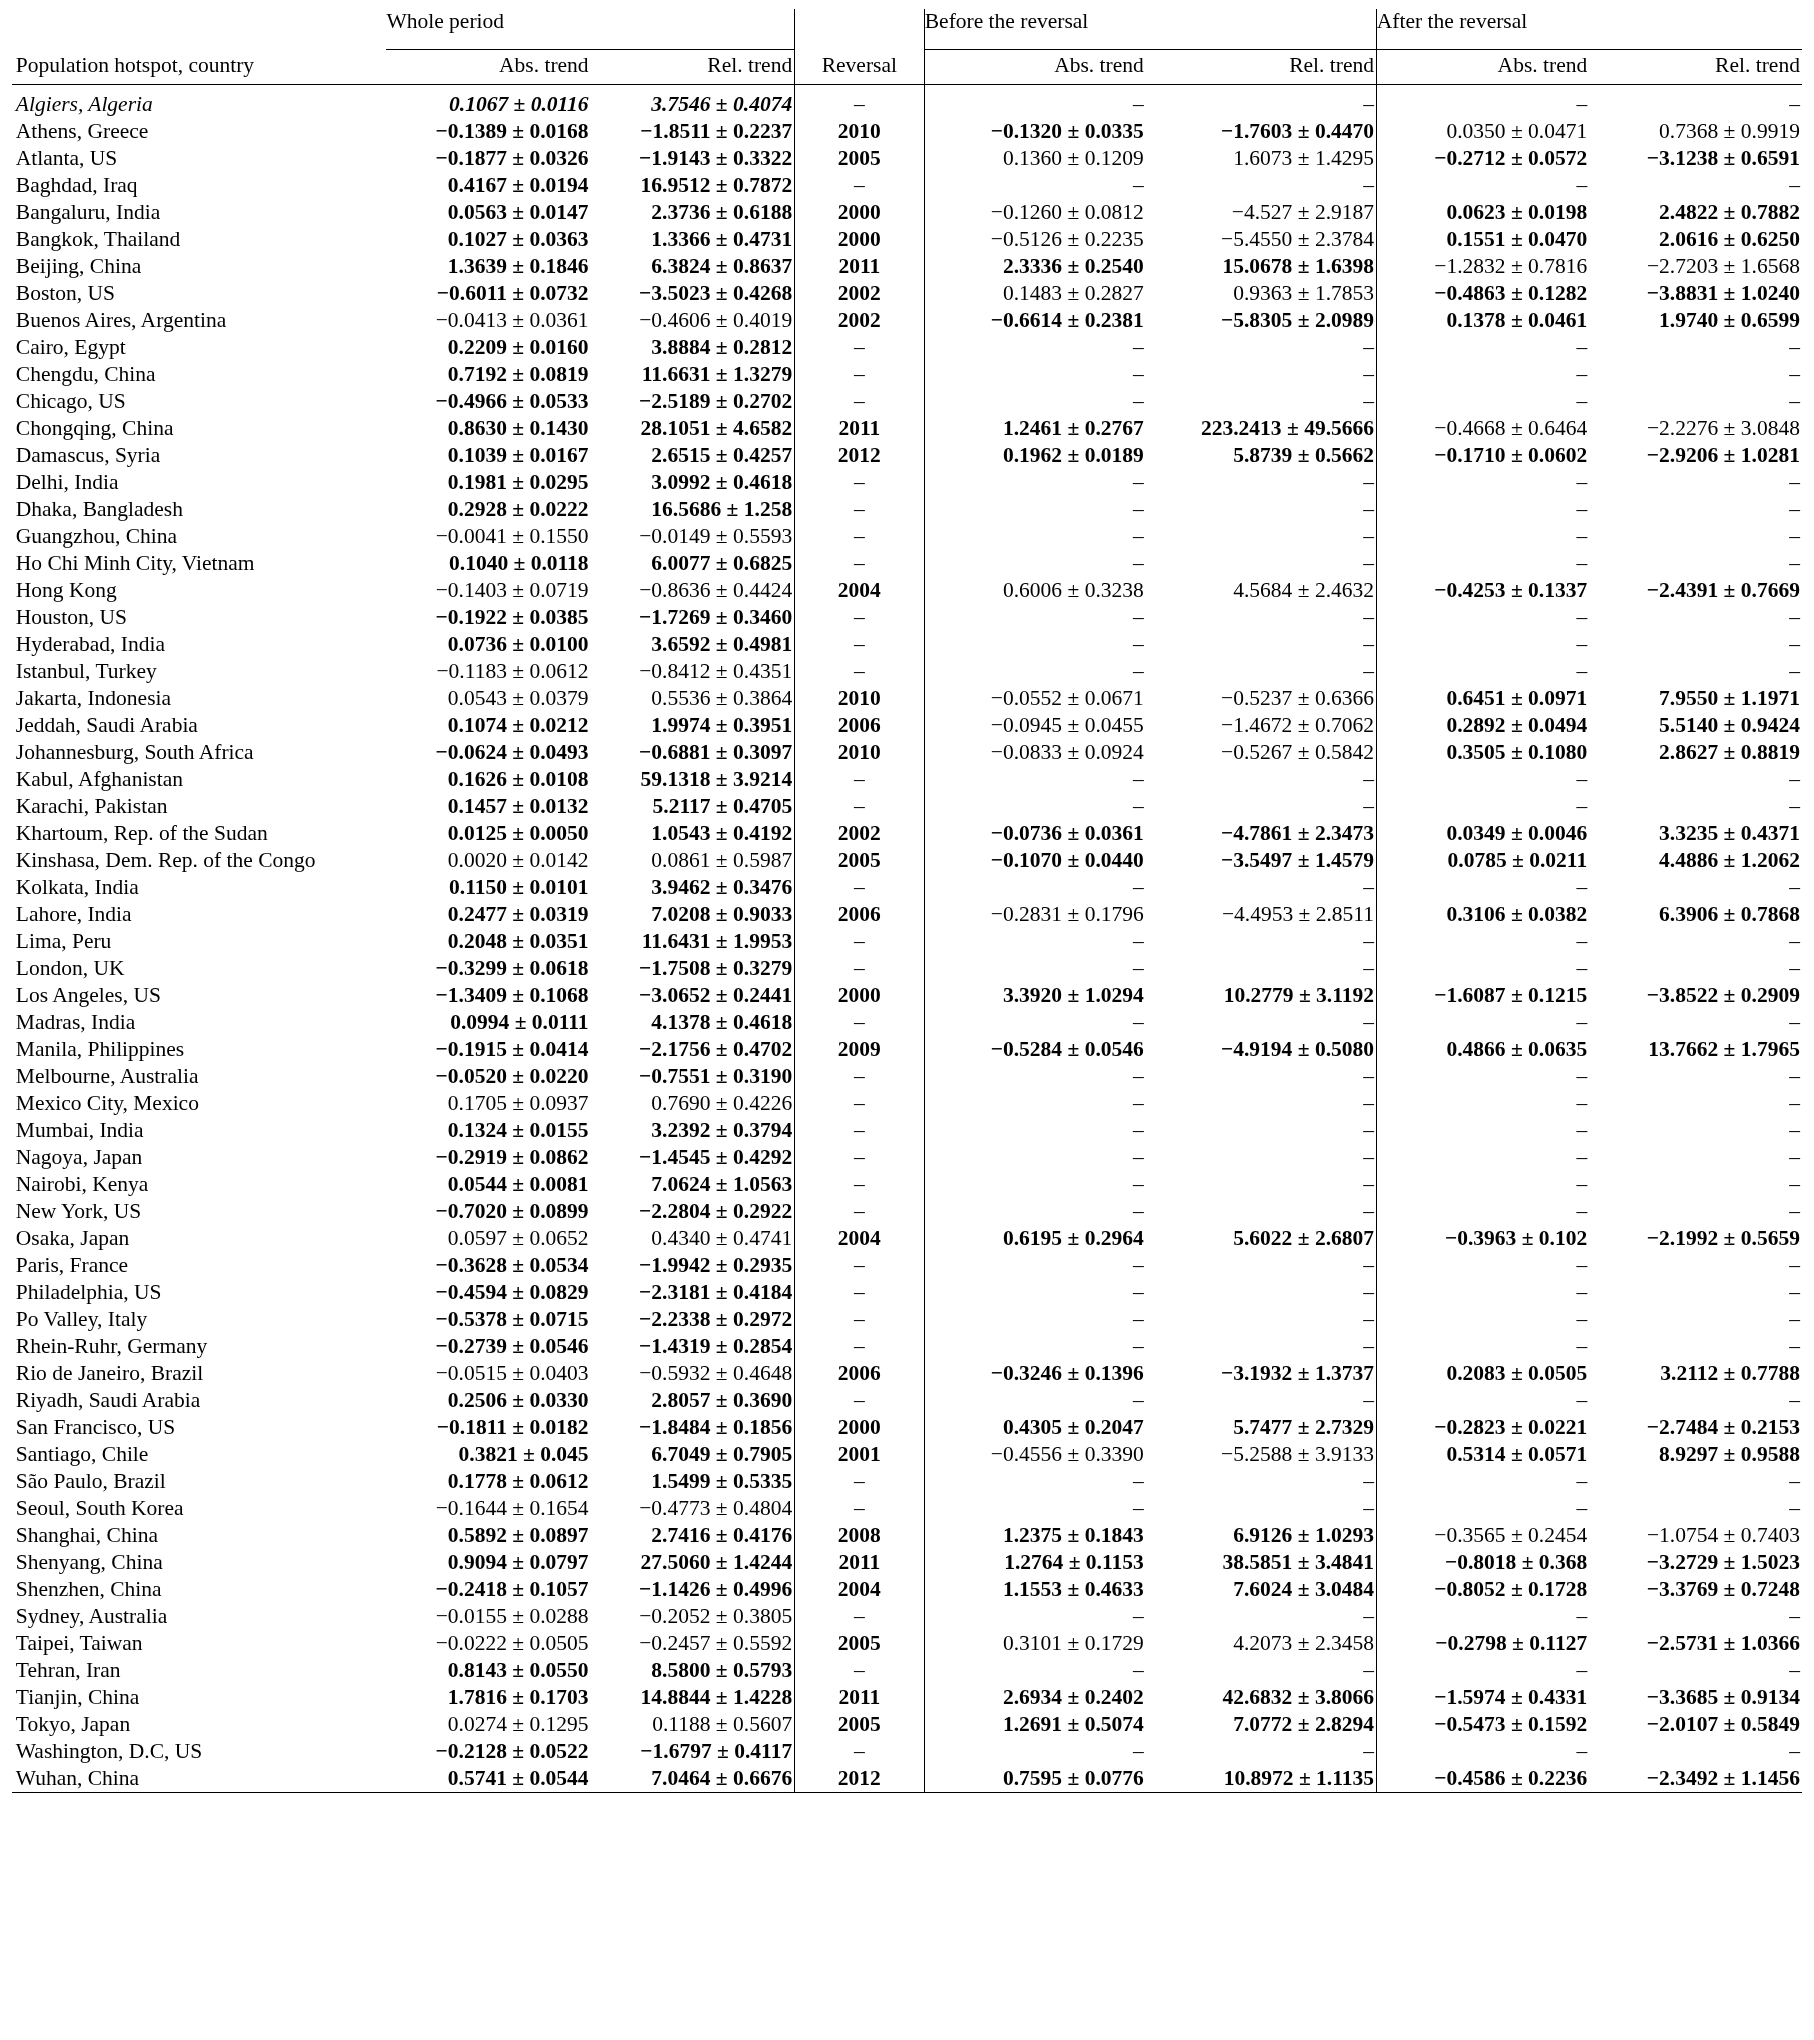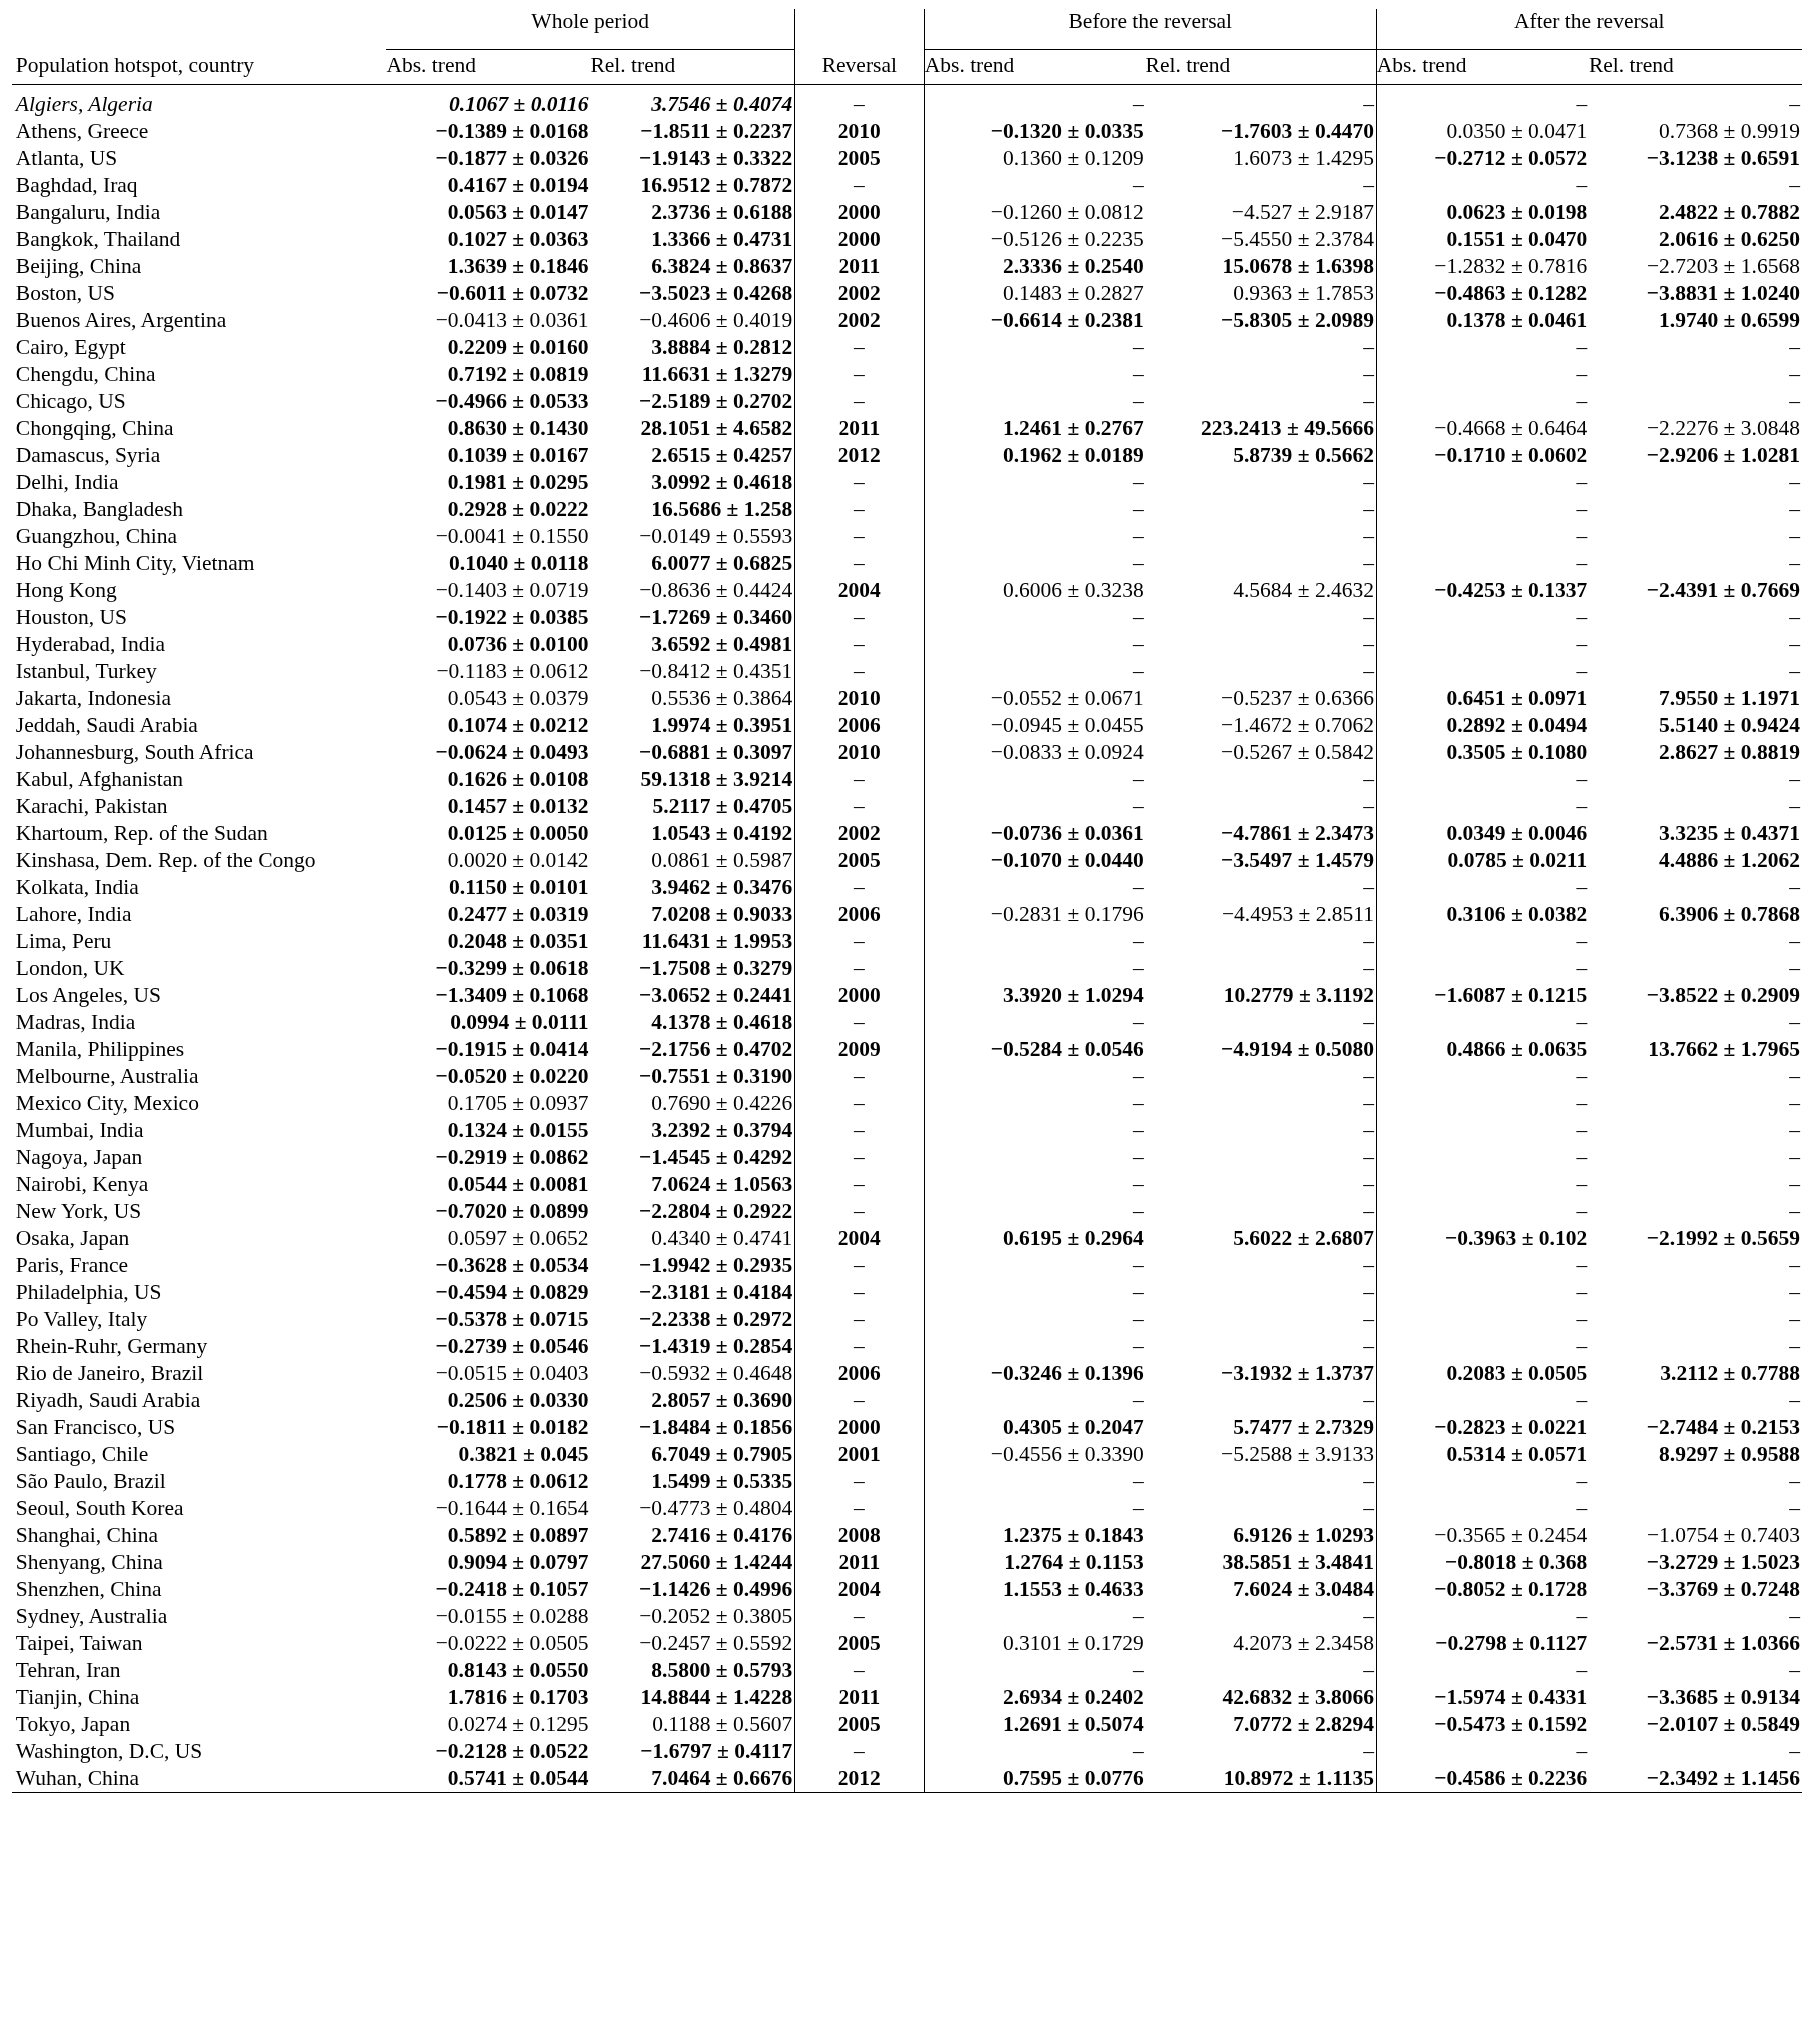--- a/index.html
+++ b/index.html
@@ -1,31 +1,31 @@
 <!DOCTYPE html>
 <html style="font-size:14px"><head>
 <meta charset="utf-8">
 <style>
   html,body{margin:0;padding:0;background:#fff;}
   body{font-family:"Liberation Serif", serif; color:#000;}
   .sheet{width:1814px;box-sizing:border-box;padding:8.8px 12.3px 5.3px 12.3px;}
   table{border-collapse:collapse;width:100%;font-size:21.5px;}
   th,td{padding:0;vertical-align:bottom;}
-  .grp-head td{padding-bottom:15px;text-align:center;font-weight:normal;}
+  .grp-head td{padding-bottom:15px;text-align:left;font-weight:normal;}
   .hdr td{padding-top:3.5px;padding-bottom:6.1px;}
   .hdr-rule td{border-bottom:1.8px solid #000;margin-left:24px;}
   .body-start td{padding-top:6.1px;font-style:italic;}
   .num{text-align:right;white-space:nowrap;padding-right:1.8px;}
   .ctr{text-align:center;white-space:nowrap;}
   .name{text-align:left;white-space:nowrap;padding-left:3.5px;}
   .b{font-weight:bold;}
   tbody tr td{height:27px;line-height:27px;}
   .sep{border-left:1.8px solid #000;}
   .grpline{border-bottom:1.8px solid #000;}
-  .hdrlabel{text-align:left;padding-right:1.8px;}
+  .hdrlabel{text-align:right;padding-right:1.8px;}
   .lastrow td{border-bottom:1.8px solid #000;}
 </style>
 </head>
 <body>
 
 <div class="sheet">
 <table>
   <colgroup>
     <col style="width:377px">
     <col style="width:206px">

